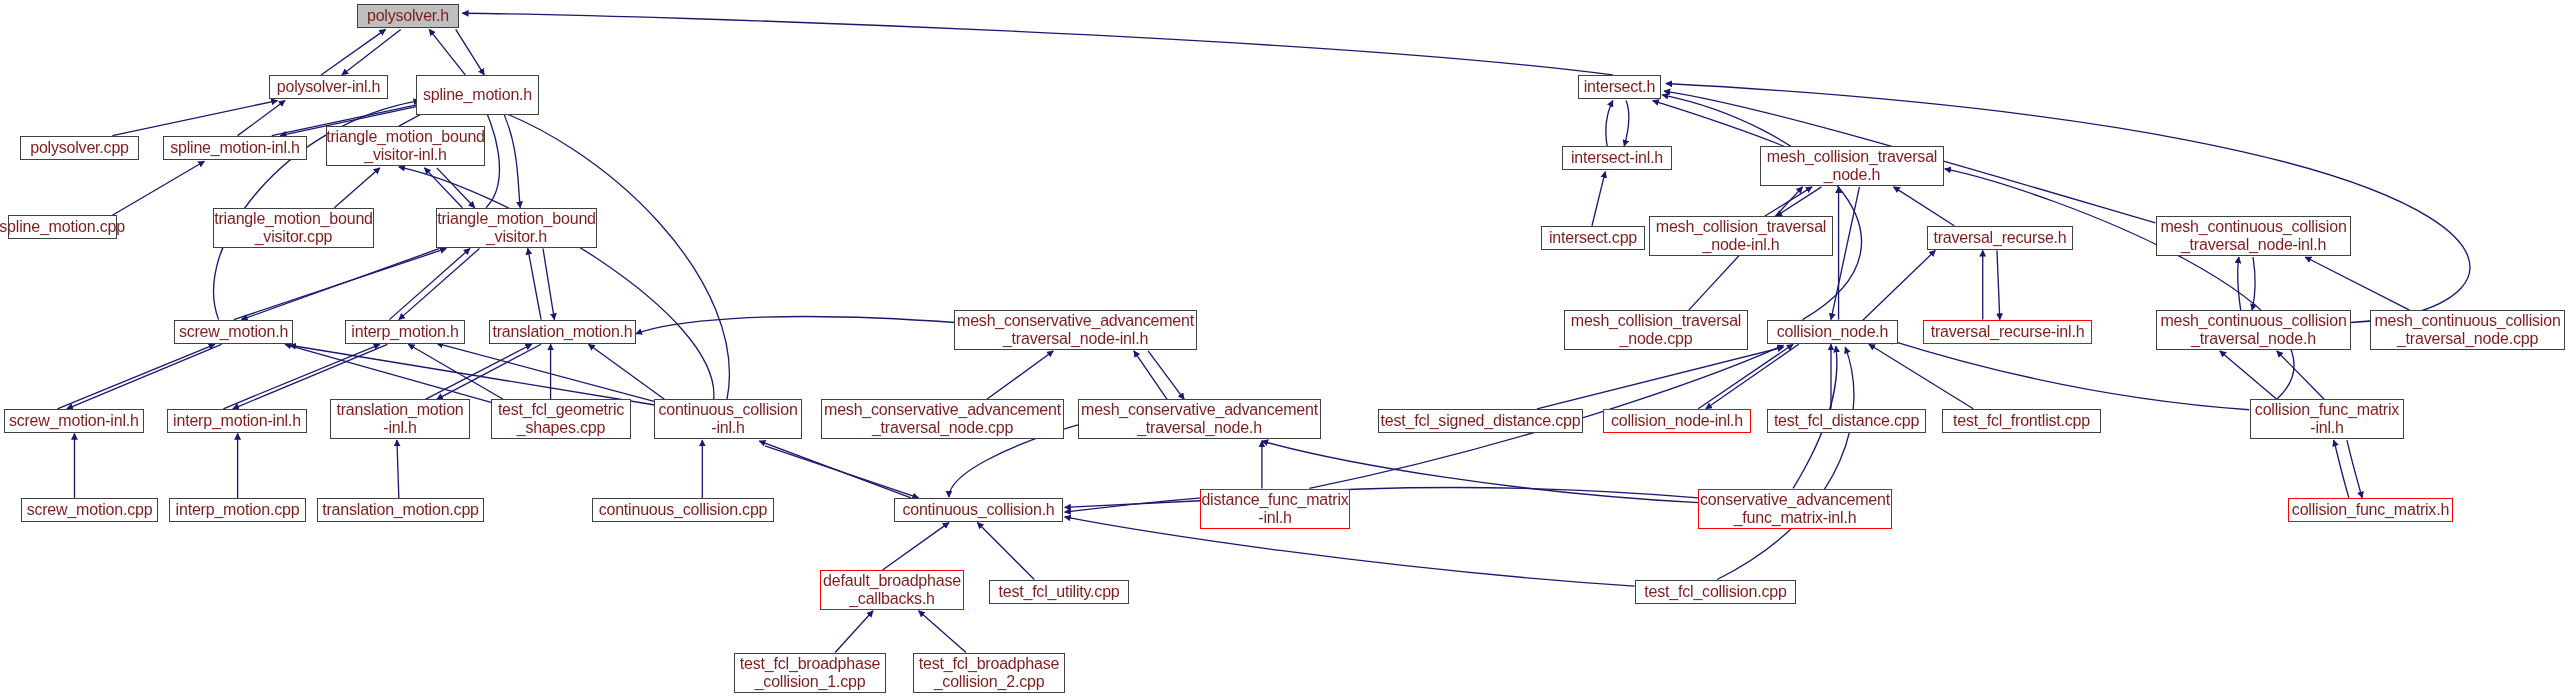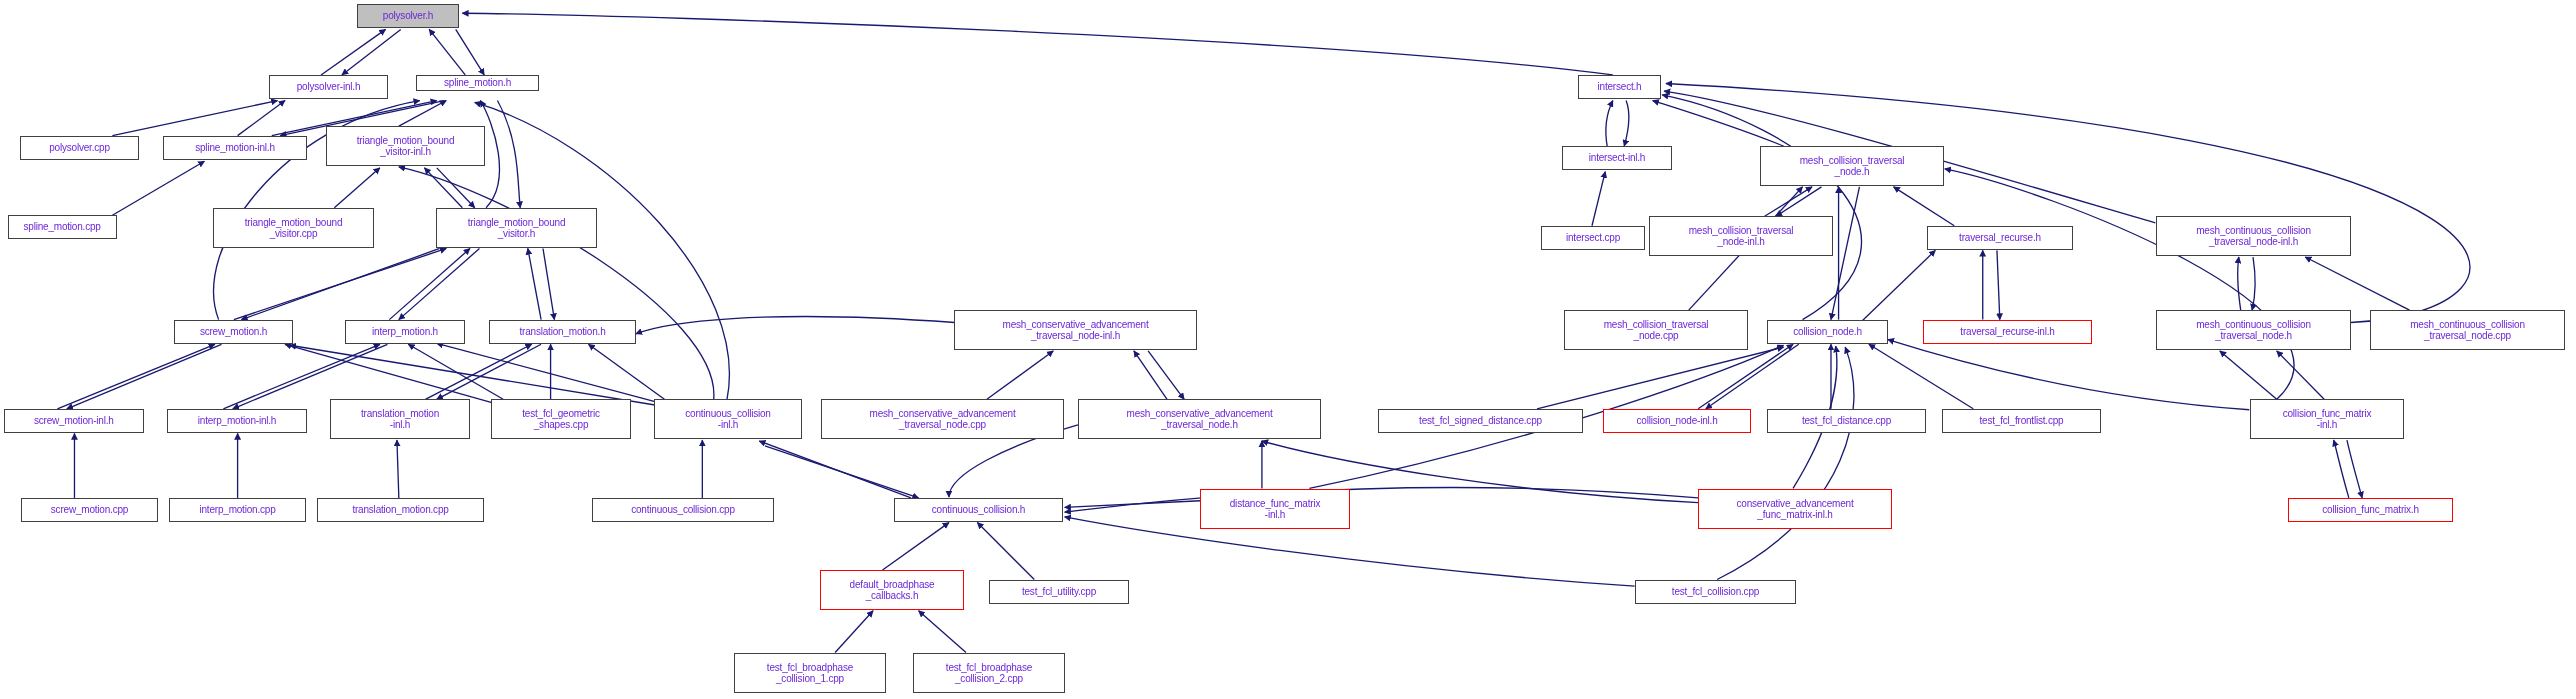--- a/index.html
+++ b/index.html
@@ -26,22 +26,22 @@
   }
   .node {
     position: absolute;
     box-sizing: border-box;
     display: flex;
     align-items: center;
     justify-content: center;
     text-align: center;
     background: #ffffff;
     border: 0.9px solid #404040;
-    color: #6d28d9;
-    font-size: 10px;
+    color: #7f1d1d;
+    font-size: 16px;
     line-height: 1.12;
     letter-spacing: -0.2px;
     white-space: pre-line;
     padding: 0 2.8px;
     z-index: 5;
   }
   .node.root {
     background: #bfbfbf;
     border: 0.9px solid #404040;
   }
@@ -148,21 +148,21 @@
         <path d="M 1790 530 C 1600 520 1420 490 1330 465" fill="none" stroke="#191970" stroke-width="1.4" marker-end="url(#arrow)"></path>
         <path d="M 1330 515 L 1330 465" fill="none" stroke="#191970" stroke-width="1.4" marker-end="url(#arrow)"></path>
         <path d="M 1380 515 C 1600 470 1800 400 1880 364" fill="none" stroke="#191970" stroke-width="1.4" marker-end="url(#arrow)"></path>
         <path d="M 1810 611 C 1950 540 1970 430 1945 366" fill="none" stroke="#191970" stroke-width="1.4" marker-end="url(#arrow)"></path>
         <path d="M 2478 340 C 2700 330 2720 140 1756 88" fill="none" stroke="#191970" stroke-width="1.4" marker-end="url(#arrow)"></path>
       </g>
   </svg>
   <div id="node-layer">
       <div class="node root" style="left: 357px; top: 3.8px; width: 102px; height: 24px;">polysolver.h</div>
       <div class="node" style="left: 269px; top: 75px; width: 119px; height: 24px;">polysolver-inl.h</div>
-      <div class="node" style="left: 416px; top: 75px; width: 123px; height: 16px;">spline_motion.h</div>
+      <div class="node" style="left: 416px; top: 75px; width: 123px; height: 40px;">spline_motion.h</div>
       <div class="node" style="left: 20px; top: 136px; width: 119px; height: 24px;">polysolver.cpp</div>
       <div class="node" style="left: 163px; top: 136px; width: 144px; height: 24px;">spline_motion-inl.h</div>
       <div class="node" style="left: 326px; top: 126px; width: 159px; height: 40px;">triangle_motion_bound
 _visitor-inl.h</div>
       <div class="node" style="left: 7.6px; top: 215px; width: 109px; height: 24px;">spline_motion.cpp</div>
       <div class="node" style="left: 213px; top: 208px; width: 161px; height: 40px;">triangle_motion_bound
 _visitor.cpp</div>
       <div class="node" style="left: 436px; top: 208px; width: 161px; height: 40px;">triangle_motion_bound
 _visitor.h</div>
       <div class="node" style="left: 174px; top: 320px; width: 119px; height: 24px;">screw_motion.h</div>
@@ -209,21 +209,21 @@
 _node.h</div>
       <div class="node" style="left: 1562px; top: 146px; width: 110px; height: 24px; text-align: right;">intersect-inl.h</div>
       <div class="node" style="left: 1541px; top: 226px; width: 104px; height: 24px;">intersect.cpp</div>
       <div class="node" style="left: 1649px; top: 216px; width: 184px; height: 40px;">mesh_collision_traversal
 _node-inl.h</div>
       <div class="node" style="left: 1927px; top: 226px; width: 146px; height: 24px;">traversal_recurse.h</div>
       <div class="node" style="left: 2156px; top: 216px; width: 195px; height: 40px;">mesh_continuous_collision
 _traversal_node-inl.h</div>
       <div class="node" style="left: 1564px; top: 310px; width: 184px; height: 40px;">mesh_collision_traversal
 _node.cpp</div>
-      <div class="node" style="left: 1767px; top: 320px; width: 121px; height: 24px;">collision_node.h</div>
+      <div class="node" style="left: 1767px; top: 320px; width: 131px; height: 24px;">collision_node.h</div>
       <div class="node highlight" style="left: 1923px; top: 320px; width: 169px; height: 24px;">traversal_recurse-inl.h</div>
       <div class="node" style="left: 2156px; top: 310px; width: 195px; height: 40px;">mesh_continuous_collision
 _traversal_node.h</div>
       <div class="node" style="left: 2370px; top: 310px; width: 195px; height: 40px;">mesh_continuous_collision
 _traversal_node.cpp</div>
       <div class="node" style="left: 2250px; top: 399px; width: 154px; height: 40px;">collision_func_matrix
 -inl.h</div>
     </div>
 </div>
 

